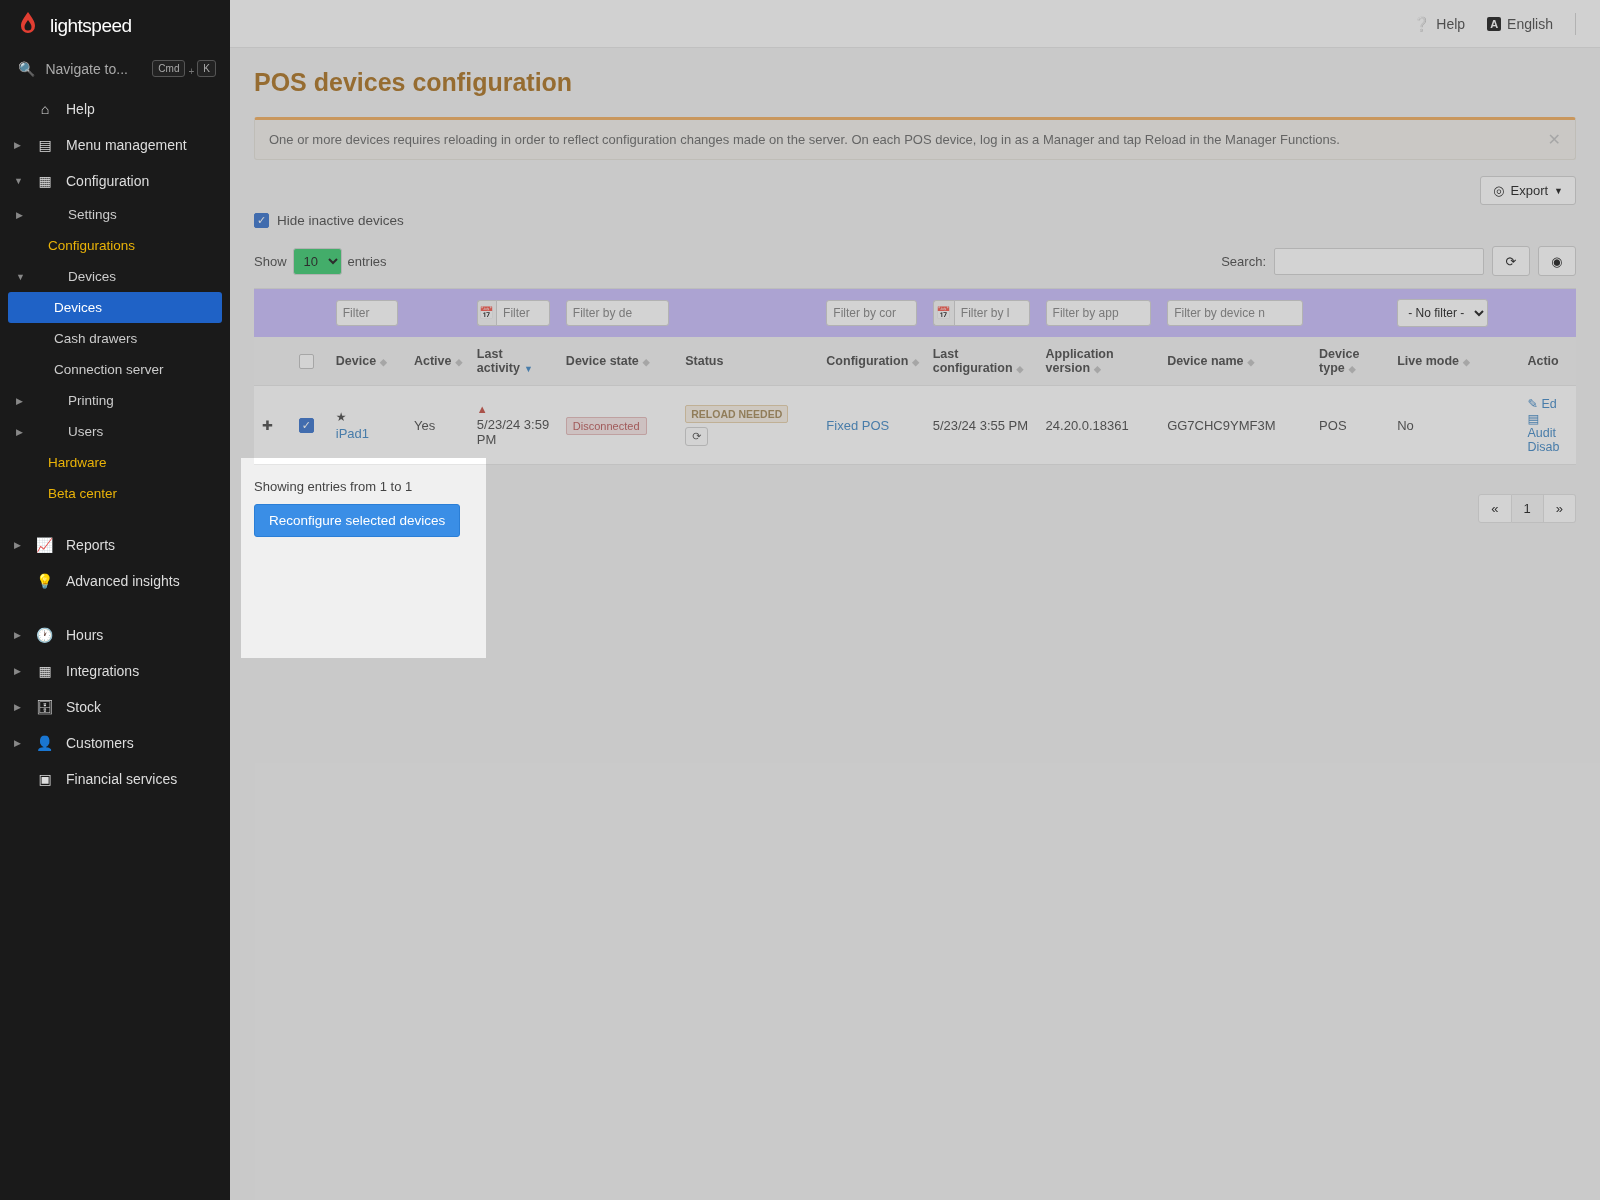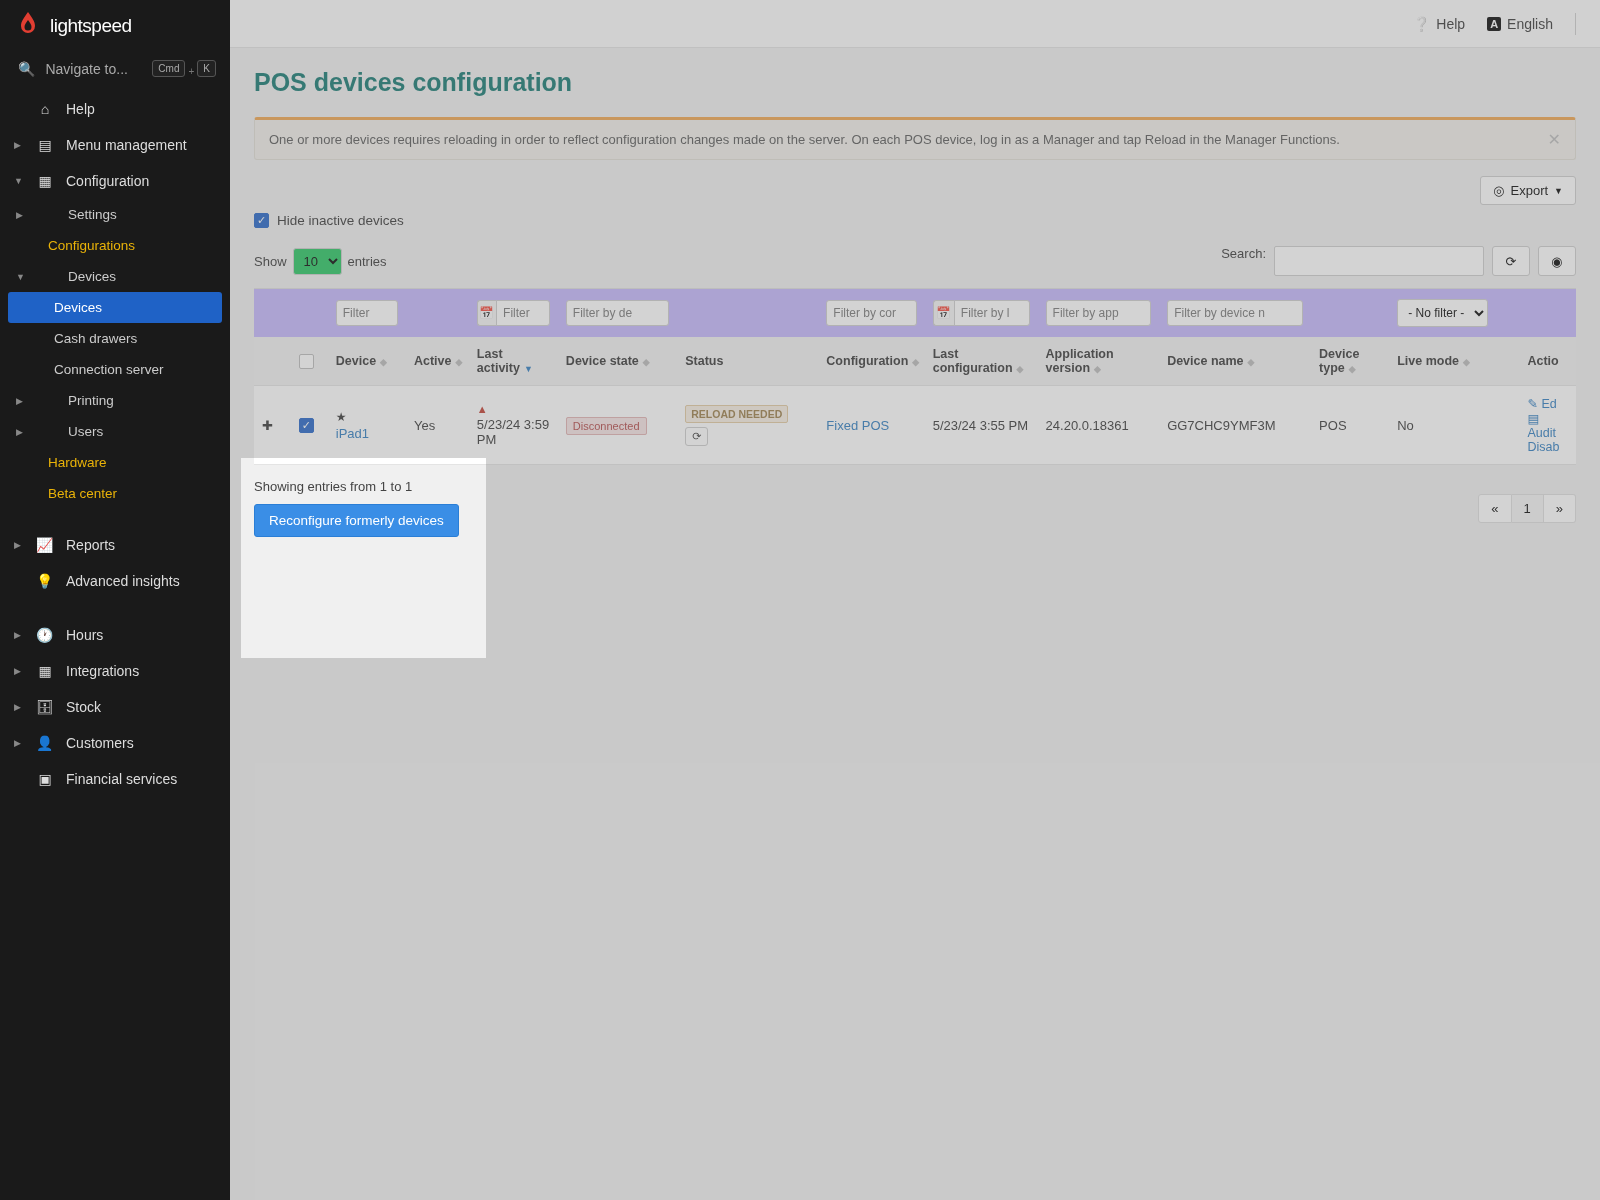--- a/index.html
+++ b/index.html
@@ -24,32 +24,32 @@
 .nav-sub2-item { padding: 8px 14px 8px 54px; cursor: pointer; font-size: 13.5px; color: #ccc; }
 .nav-sub2-item.active { background: #1f62c6; color: #fff; margin: 0 8px; border-radius: 3px; padding-left: 46px; }
 .nav-section-gap { height: 18px; }
 
 .main { flex: 1; display: flex; flex-direction: column; min-width: 0; }
 .topbar { height: 48px; background: #fcfcfc; border-bottom: 1px solid #e2e2e2; display: flex; justify-content: flex-end; align-items: center; padding: 0 24px; gap: 22px; }
 .topbar-item { display: flex; align-items: center; gap: 6px; font-size: 14px; color: #333; cursor: pointer; }
 .topbar-divider { width: 1px; height: 22px; background: #ccc; }
 
 .content { padding: 20px 24px; overflow: hidden; }
-.page-title { font-size: 25px; font-weight: 700; color: #0f766e; margin-bottom: 20px; }
+.page-title { font-size: 25px; font-weight: 700; color: #a16207; margin-bottom: 20px; }
 .notice { background: #f1efea; border: 1px solid #e0ddd4; border-top: 3px solid #f0a44a; border-radius: 3px; padding: 10px 14px; font-size: 13px; color: #555; display: flex; justify-content: space-between; align-items: center; margin-bottom: 16px; }
 .notice-close { color: #bbb; cursor: pointer; font-size: 16px; }
 .export-row { display: flex; justify-content: flex-end; margin-bottom: 8px; }
 .btn { background: #fff; border: 1px solid #ccc; border-radius: 3px; padding: 6px 12px; font-size: 13px; cursor: pointer; display: inline-flex; align-items: center; gap: 6px; }
 .hide-row { display: flex; align-items: center; gap: 8px; margin-bottom: 18px; font-size: 13.5px; color: #333; }
 .chk { width: 15px; height: 15px; border: 1px solid #1f62c6; border-radius: 2px; background: #1f62c6; display: inline-flex; align-items: center; justify-content: center; color: #fff; font-size: 11px; cursor: pointer; }
 .chk.empty { background: #fff; border-color: #bbb; color: transparent; }
 .ctrl-row { display: flex; justify-content: space-between; align-items: center; margin-bottom: 12px; font-size: 13px; }
 .ctrl-left { display: flex; align-items: center; gap: 6px; }
 .select { border: 1px solid #ccc; border-radius: 3px; padding: 4px 6px; font-size: 13px; background: #22c55e; }
-.ctrl-right { display: flex; gap: 8px; margin-left: 26px; }
+.ctrl-right { display: flex; align-items: center; gap: 8px; margin-left: 26px; }
 .search-input { border: 1px solid #ccc; border-radius: 2px; padding: 5px 8px; width: 210px; font-size: 13px; }
 .iconbtn { border: 1px solid #ccc; background: #fff; border-radius: 3px; width: 38px; height: 30px; display: inline-flex; align-items: center; justify-content: center; cursor: pointer; font-size: 13px; }
 
 .table-wrap { border-top: 1px solid #ddd; overflow-x: hidden; }
 table { border-collapse: collapse; width: 100%; table-layout: fixed; }
 th, td { padding: 10px 8px; text-align: left; font-size: 12.5px; vertical-align: middle; border-bottom: 1px solid #e4e4e4; }
 thead tr.filters th { border-bottom: none; background: #c4b5fd; }
 thead tr.headers th { background: #f2f2f2; color: #333; font-weight: 600; position: relative; }
 .sort-ind { font-size: 9px; color: #bbb; margin-left: 4px; }
 .sort-ind.active { color: #2a7abf; }
@@ -330,21 +330,21 @@
                 <span class="action-link">Disab</span>
               </td>
             </tr>
           </tbody>
         </table>
       </div>
 
       <div class="bottom-row">
         <div>
           <div class="showing">Showing entries from 1 to 1</div>
-          <button class="primary-btn">Reconfigure formerly devices</button>
+          <button class="primary-btn">Reconfigure selected devices</button>
         </div>
         <div class="pager">
           <button class="pager-btn">«</button>
           <button class="pager-btn active">1</button>
           <button class="pager-btn">»</button>
         </div>
       </div>
 
     </div>
   </div>

